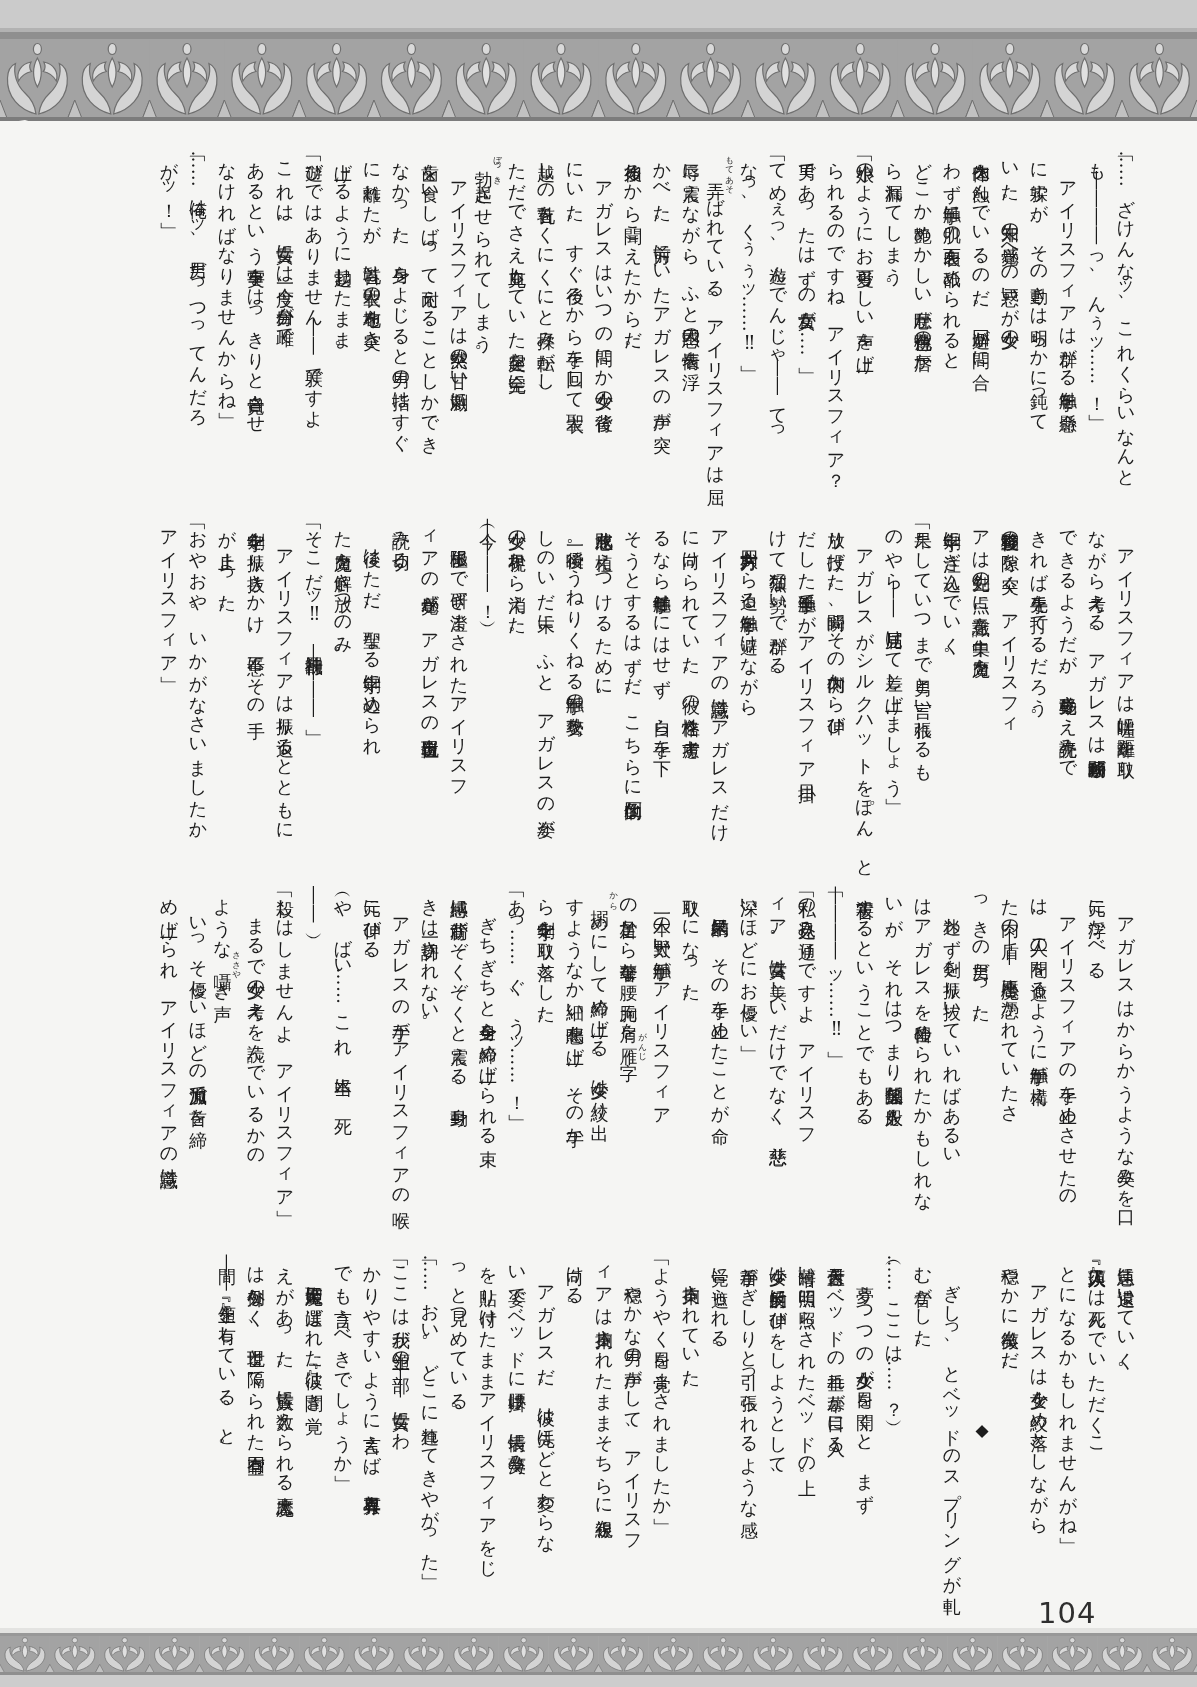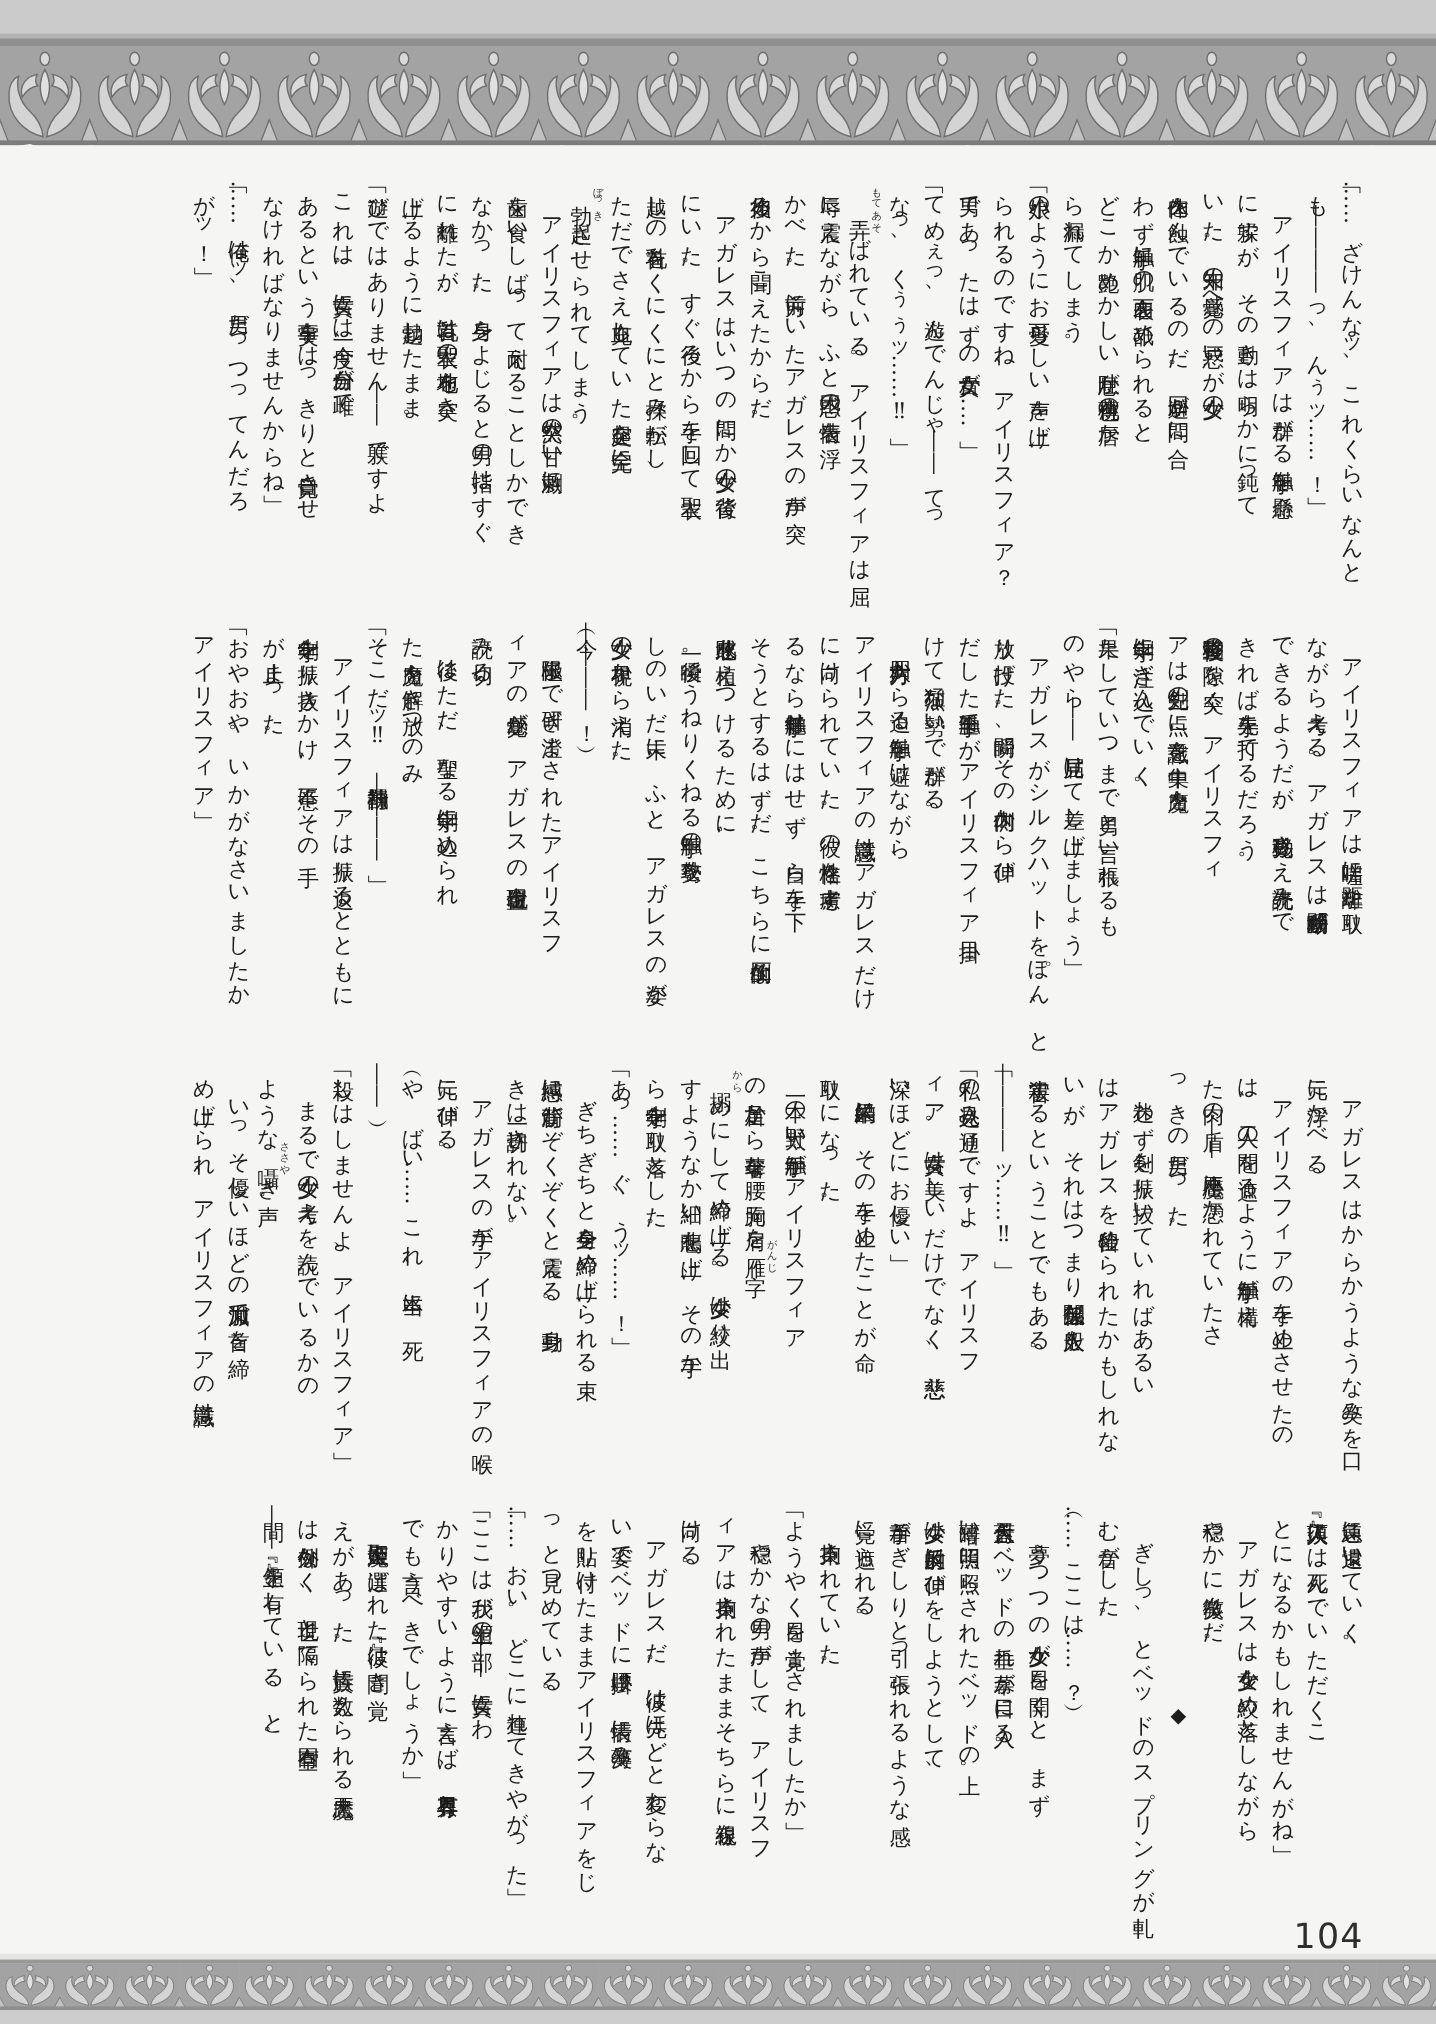--- a/index.html
+++ b/index.html
@@ -38,21 +38,21 @@
     letter-spacing:0.4px;
     color:#1c1c1c;
     overflow:visible;
     white-space:nowrap;
   }
   .col.center-col{text-align:center;font-size:17px;}
   ruby{ruby-position:over;}
   rt{font-size:8.5px;letter-spacing:0;color:#2a2a2a;}
   .page-number{
     position:absolute;
-    left:1078px;top:1596px;
+    left:1038px;top:1596px;
     font-family:"DejaVu Sans","Liberation Sans",sans-serif;
     font-size:29px;
     letter-spacing:1px;
     color:#2e2e2e;
   }
 </style>
 </head>
 <body>
 
 <div class="page">

